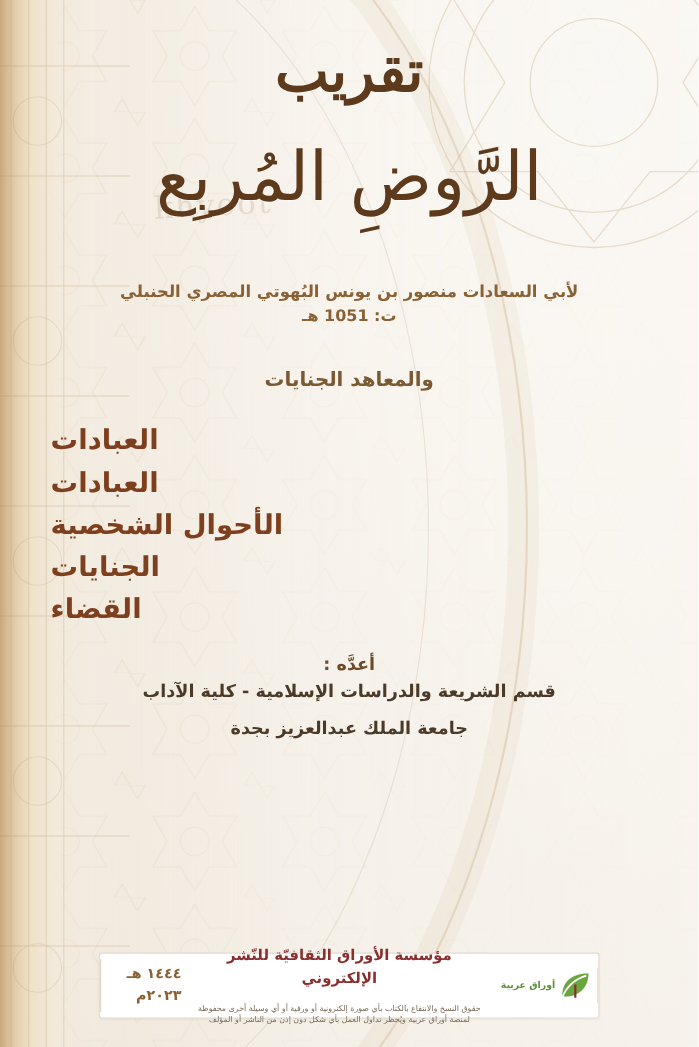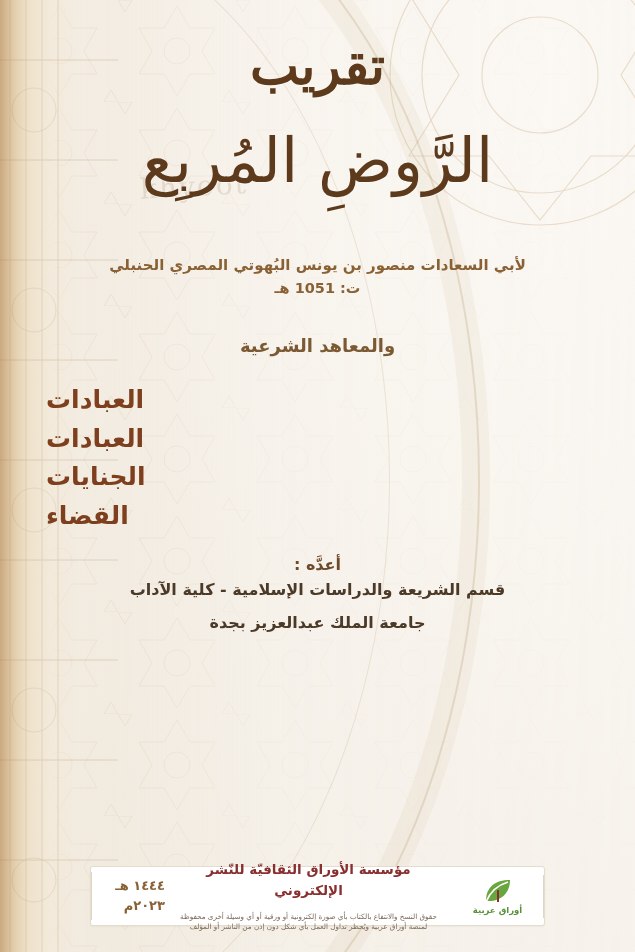--- a/index.html
+++ b/index.html
@@ -201,21 +201,21 @@
   .footer-rights {
     margin-top: 12px;
     font-size: 7.2px;
     color: #7a6a58;
     line-height: 1.45;
   }
   .footer-logo {
     width: 92px;
     border-right: 1px solid #e0d6c4;
     display: flex;
-    flex-direction: column;
+    flex-direction: row;
     align-items: center;
     justify-content: center;
     gap: 1px;
     padding: 3px 0;
   }
   .logo-mark { display: block; }
   .logo-text {
     font-size: 8.5px;
     font-weight: 700;
     color: #5b8f3a;
@@ -281,26 +281,27 @@
 
   <div class="content">
 
     <div class="title-main">تقريب</div>
     <div class="title-sub">الرَّوضِ المُربِع</div>
 
     <div class="author-line">لأبي السعادات منصور بن يونس البُهوتي المصري الحنبلي</div>
     <div class="author-date">ت: 1051 هـ</div>
 
     <div class="audience">
-      <div>والمعاهد الشرعية</div>
+      <div>والمعاهد الجنايات</div>
     </div>
 
     <div class="topics">
       <div class="topic">العبادات</div>
       <div class="topic">العبادات</div>
+      <div class="topic">الأحوال الشخصية</div>
       <div class="topic">الجنايات</div>
       <div class="topic">القضاء</div>
     </div>
 
     <div class="prepared-label">أعدَّه :</div>
     <div class="prepared-dept">قسم الشريعة والدراسات الإسلامية - كلية الآداب</div>
     <div class="prepared-univ">جامعة الملك عبدالعزيز بجدة</div>
   </div>
 
   <div class="footer">

